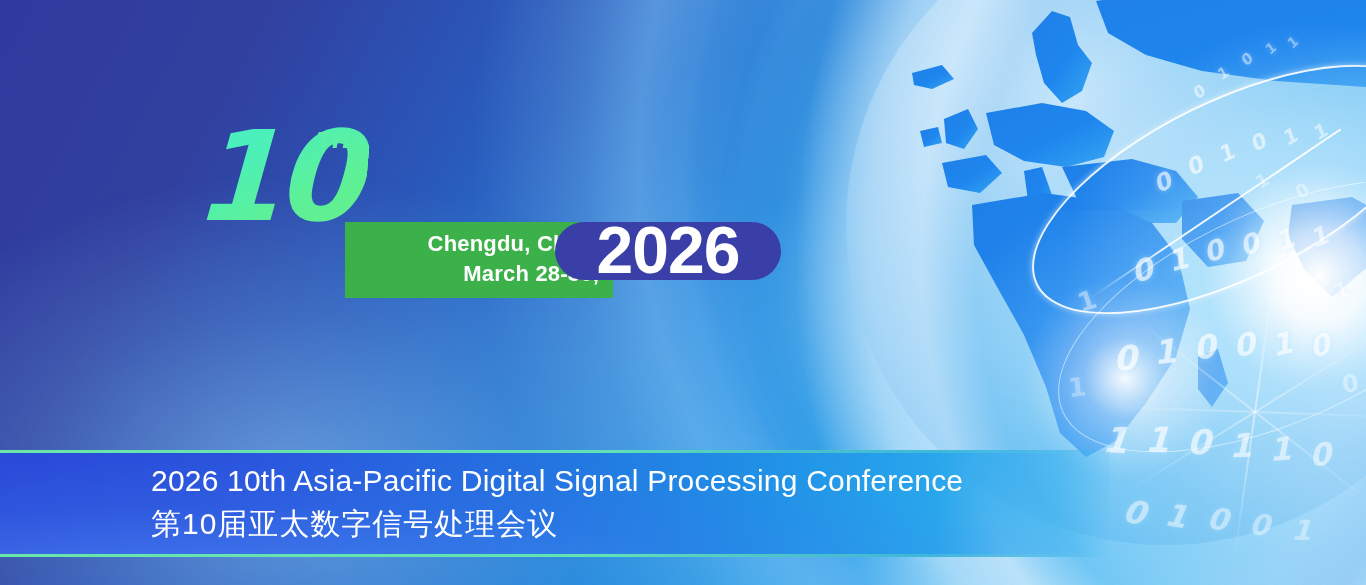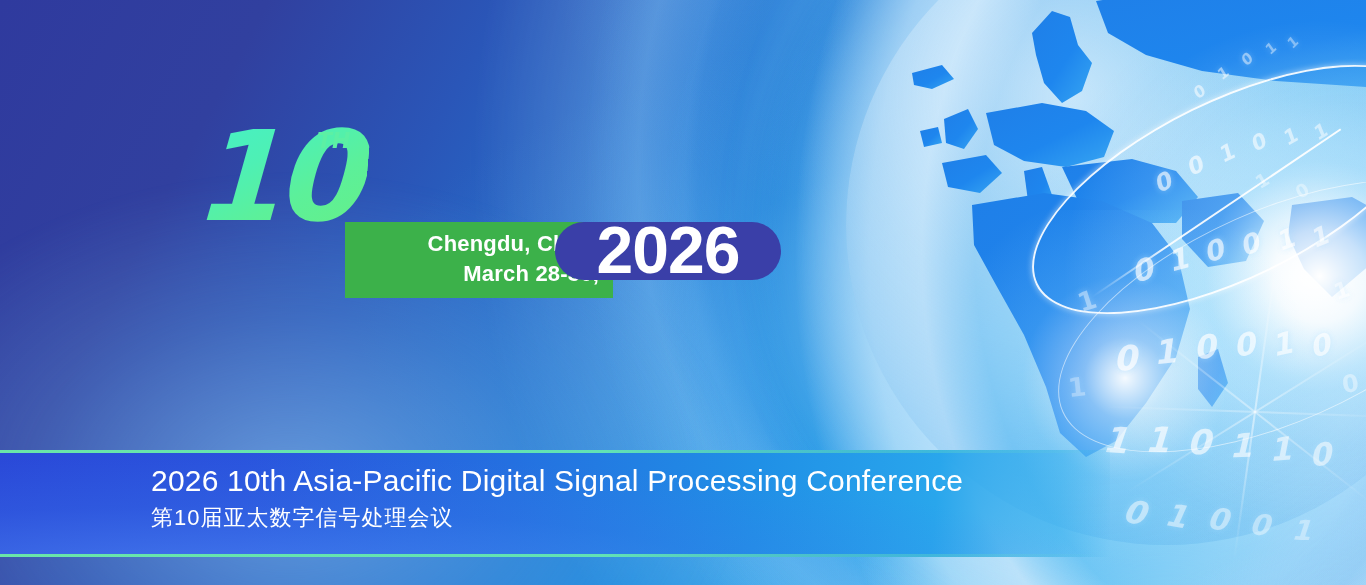--- a/index.html
+++ b/index.html
@@ -273,21 +273,21 @@
     margin-left: 39px;
   }
   .strip-en {
     font-size: 30px;
     font-weight: 500;
     letter-spacing: 0.2px;
     line-height: 1.28;
     white-space: nowrap;
   }
   .strip-zh {
-    font-size: 22px;
+    font-size: 30px;
     font-weight: 500;
     letter-spacing: 1px;
     line-height: 1.3;
     margin-top: 4px;
     white-space: nowrap;
   }
 </style>
 </head>
 <body>
 

